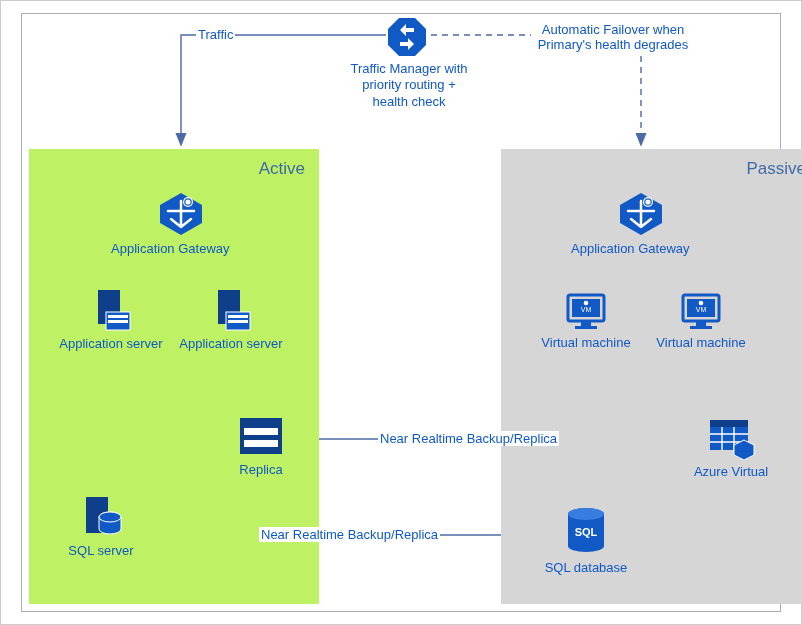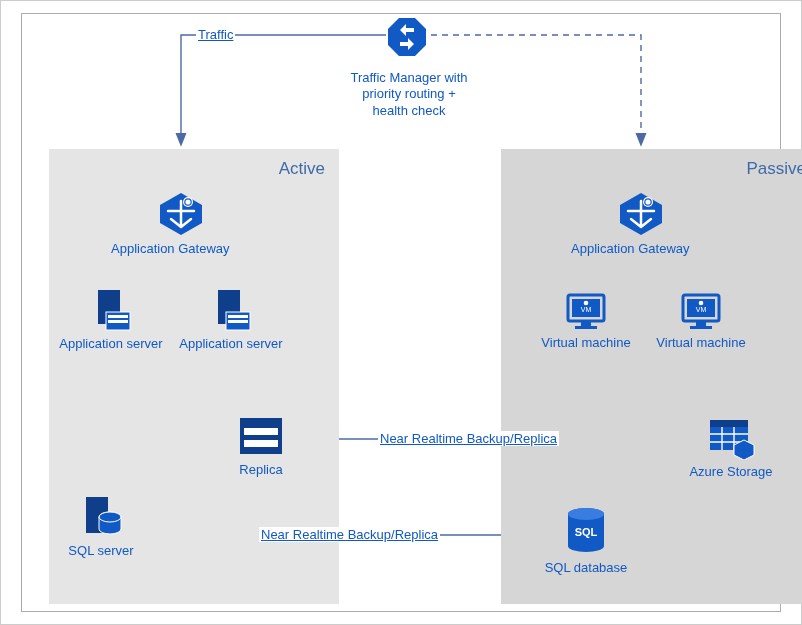--- a/index.html
+++ b/index.html
@@ -1,23 +1,23 @@
 <!DOCTYPE html>
 <html><head>
 <meta charset="utf-8">
 <style>
   html,body{margin:0;padding:0;}
   body{font-family:"Segoe UI",Arial,sans-serif;font-size:13px;color:#1a1a1a;}
   .canvas{position:relative;width:802px;height:625px;background:#fff;box-sizing:border-box;border:1px solid #ccc;}
   .region{position:absolute;box-sizing:border-box;}
-  .region-active{background:#e5e5e5;margin-left:20px;}
+  .region-active{background:#bef264;}
   .region-passive{background:#d6d6d6;}
   .region-title{position:absolute;top:10px;right:14px;font-size:17px;color:#3f6aa8;}
-  .label{position:absolute;color:#1159c4;text-align:center;line-height:1.25;margin-top:9px;}
-  .edge-label{position:absolute;color:#1159c4;text-align:center;background:#fff;padding:0 2px;text-decoration:underline;}
+  .label{position:absolute;color:#1159c4;text-align:center;line-height:1.25;}
+  .edge-label{position:absolute;color:#1159c4;text-align:center;background:#fff;padding:0 2px;}
   .icon-box{position:absolute;display:flex;flex-direction:column;align-items:center;}
   .icon-box .cap{color:#1159c4;text-align:left;margin-top:4px;}
   svg.arrow{position:absolute;overflow:visible;}
   .canvas-border{position:absolute;left:20px;top:12px;right:20px;bottom:12px;border:1px solid #aab;}
 </style>
 </head>
 <body>
 
 <div class="canvas">
   <div class="canvas-border"></div>
@@ -48,20 +48,21 @@
   <div class="icon-box" style="left:378px;top:15px;width:56px;">
     <svg width="42" height="42" viewBox="0 0 42 42">
       <polygon points="13,2 29,2 40,13 40,29 29,40 13,40 2,29 2,13" fill="#1159c4"></polygon>
       <path d="M14 14 l6 -6 v4 h8 v4 h-8 v4 z" fill="#fff"></path>
       <path d="M28 28 l-6 6 v-4 h-8 v-4 h8 v-4 z" fill="#fff"></path>
     </svg>
   </div>
   <div class="label" style="left:348px;top:60px;width:120px;">Traffic Manager with priority routing + health check</div>
 
   <div class="edge-label" style="left:195px;top:26px;">Traffic</div>
+  <div class="edge-label" style="left:530px;top:21px;width:160px;">Automatic Failover when Primary's health degrades</div>
 
   <div class="icon-box" style="left:140px;top:190px;width:80px;">
     <svg width="46" height="46" viewBox="0 0 46 46">
       <polygon points="23,2 44,14 44,32 23,44 2,32 2,14" fill="#1159c4"></polygon>
       <path d="M23 10 v26 M23 36 l-10 -8 M23 36 l10 -8 M10 20 h26" stroke="#fff" stroke-width="2.5" fill="none" stroke-linecap="round"></path>
       <circle cx="30" cy="11" r="5" fill="#fff"></circle>
       <circle cx="30" cy="11" r="3.2" fill="none" stroke="#1159c4" stroke-width="1.2"></circle>
     </svg>
     <div class="cap" style="width:140px;">Application Gateway</div>
   </div>
@@ -140,21 +141,21 @@
   <div class="icon-box" style="left:685px;top:413px;width:90px;">
     <svg width="50" height="46" viewBox="0 0 50 46">
       <rect x="4" y="6" width="38" height="30" fill="#1159c4"></rect>
       <rect x="4" y="6" width="38" height="7" fill="#0f3e8a"></rect>
       <line x1="4" y1="20" x2="42" y2="20" stroke="#fff" stroke-width="1.4"></line>
       <line x1="4" y1="28" x2="42" y2="28" stroke="#fff" stroke-width="1.4"></line>
       <line x1="16" y1="13" x2="16" y2="36" stroke="#fff" stroke-width="1.4"></line>
       <line x1="28" y1="13" x2="28" y2="36" stroke="#fff" stroke-width="1.4"></line>
       <polygon points="38,26 48,31 48,41 38,46 28,41 28,31" fill="#1159c4" stroke="#fff" stroke-width="1"></polygon>
     </svg>
-    <div class="cap">Azure Storage</div>
+    <div class="cap">Azure Virtual</div>
   </div>
 
   <div class="icon-box" style="left:540px;top:505px;width:90px;">
     <svg width="44" height="50" viewBox="0 0 44 50">
       <ellipse cx="22" cy="8" rx="18" ry="6" fill="#1159c4"></ellipse>
       <path d="M4 8 v32 a18 6 0 0 0 36 0 v-32" fill="#1159c4"></path>
       <ellipse cx="22" cy="8" rx="18" ry="6" fill="#3a7de0"></ellipse>
       <text x="22" y="30" text-anchor="middle" fill="#fff" font-size="11" font-weight="bold" font-family="Arial">SQL</text>
     </svg>
     <div class="cap">SQL database</div>

